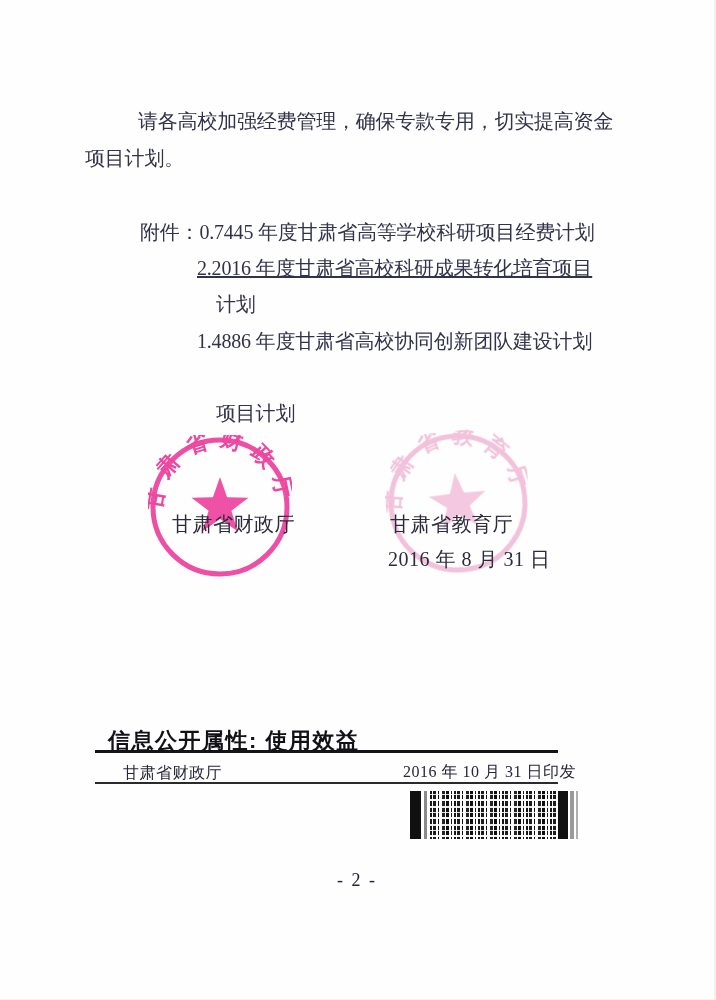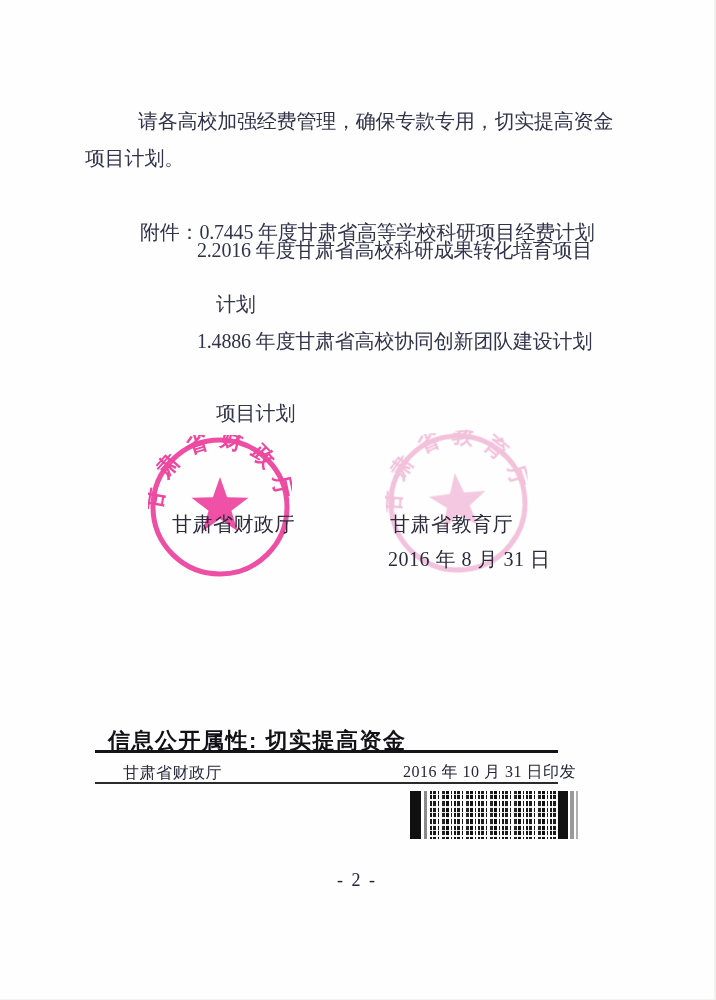--- a/index.html
+++ b/index.html
@@ -101,21 +101,21 @@
 </style>
 </head>
 <body>
 
 <div class="page">
 
   <div class="txt-line" style="left:138px; top:108px;">请各高校加强经费管理，确保专款专用，切实提高资金</div>
   <div class="txt-line" style="left:85px; top:145px;">项目计划。</div>
 
   <div class="txt-line" style="left:140px; top:219px;">附件：0.7445 年度甘肃省高等学校科研项目经费计划</div>
-  <div class="txt-line" style="left:197px; top:237px;">2.2016 年度甘肃省高校科研成果转化培育项目</div>
+  <div class="txt-line" style="left:197px; top:255px;text-decoration:underline;">2.2016 年度甘肃省高校科研成果转化培育项目</div>
   <div class="txt-line" style="left:216px; top:291px;">计划</div>
   <div class="txt-line" style="left:197px; top:328px;">1.4886 年度甘肃省高校协同创新团队建设计划</div>
   <div class="txt-line" style="left:216px; top:400px;">项目计划</div>
 
   <div class="seal seal-left" style="left:148px; top:435px; width:144px; height:144px;">
     <svg width="144" height="144" viewBox="0 0 144 144">
       <defs>
         <path id="arcL" d="M 25,104 A 58,58 0 1 1 119,104" fill="none"></path>
       </defs>
       <circle cx="72" cy="72" r="67" fill="none" stroke="#ee4fa5" stroke-width="5"></circle>
@@ -136,21 +136,21 @@
       <text font-size="22" letter-spacing="10" fill="#e887bc" font-family="Liberation Serif, DejaVu Serif, serif" font-weight="bold">
         <textPath href="#arcR" startOffset="30">甘肃省教育厅</textPath>
       </text>
     </svg>
   </div>
 
   <div class="sig" style="left:172px; top:511px;">甘肃省财政厅</div>
   <div class="sig" style="left:390px; top:511px;">甘肃省教育厅</div>
   <div class="sig" style="left:388px; top:546px;">2016 年 8 月 31 日</div>
 
-  <div class="footer-bold" style="left:108px; top:726px;">信息公开属性: 切实提高资金</div>
+  <div class="footer-bold" style="left:108px; top:726px;">信息公开属性: 使用效益</div>
   <div class="footer-rule" style="left:95px; top:750px; width:463px; height:2.5px;"></div>
 
   <div class="footer-small" style="left:123px; top:763px;">甘肃省财政厅</div>
   <div class="footer-small" style="left:403px; top:762px;">2016 年 10 月 31 日印发</div>
   <div class="footer-rule" style="left:95px; top:782px; width:463px; height:1.5px; background:#2a2a2a;"></div>
 
   <div class="barcode">
     <div class="bc-start"></div>
     <div class="bc-gap1"></div>
     <div class="bc-gray1"></div>

